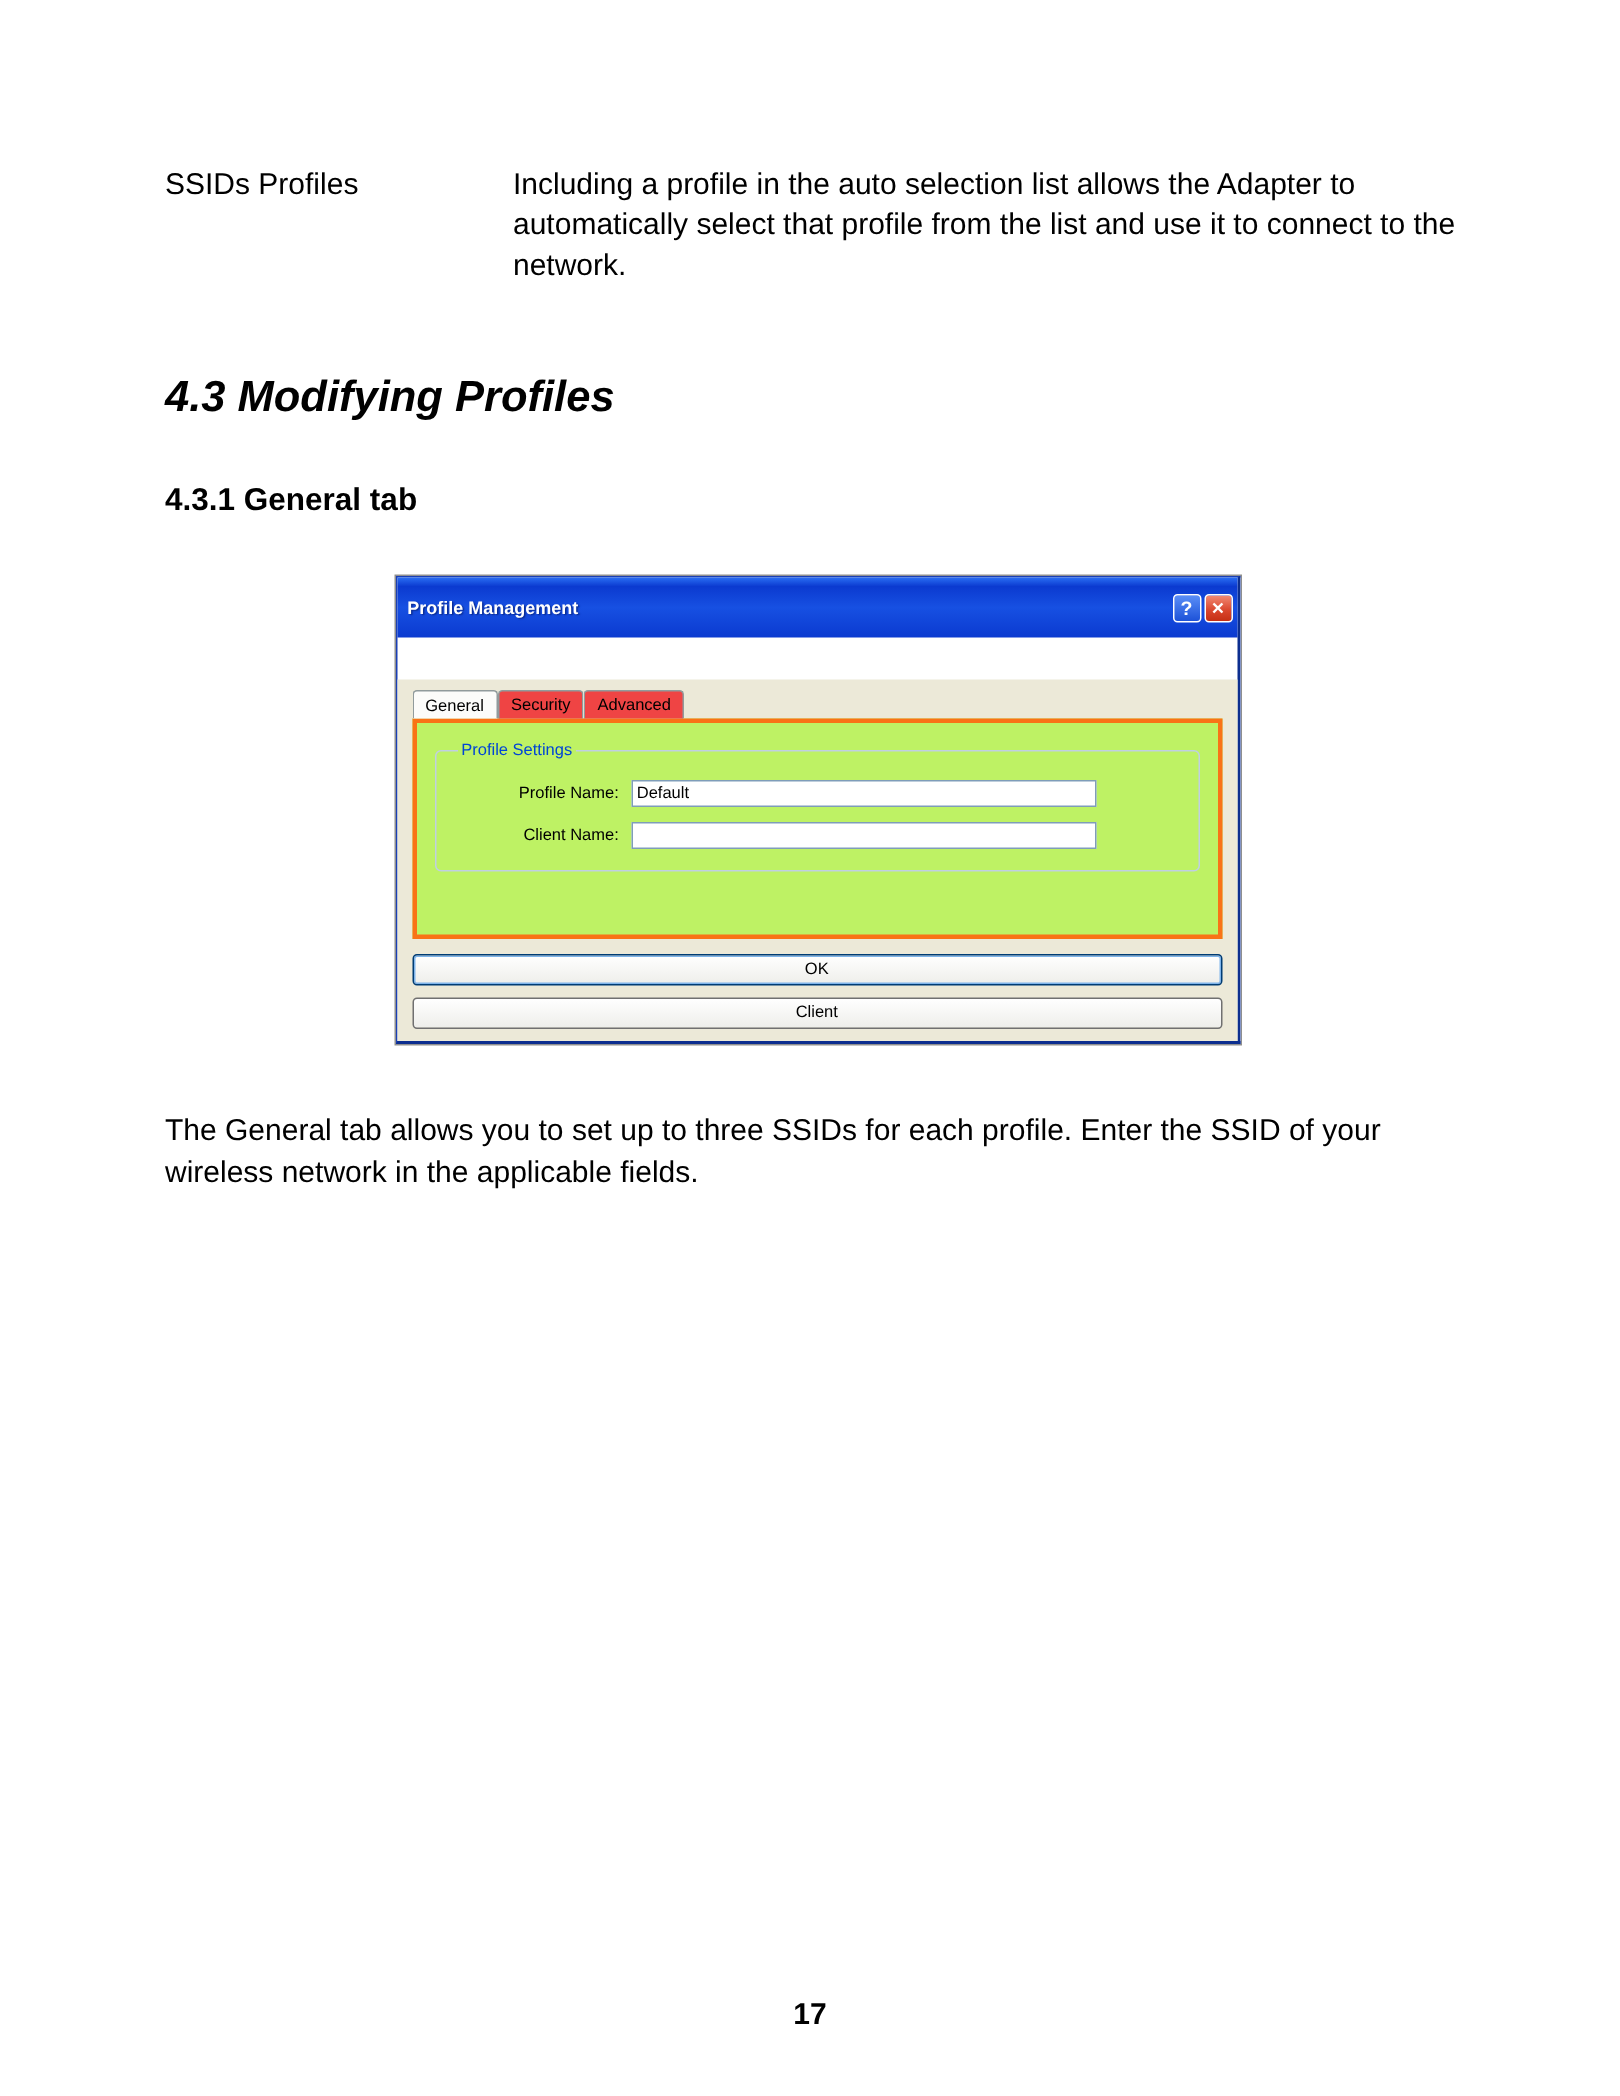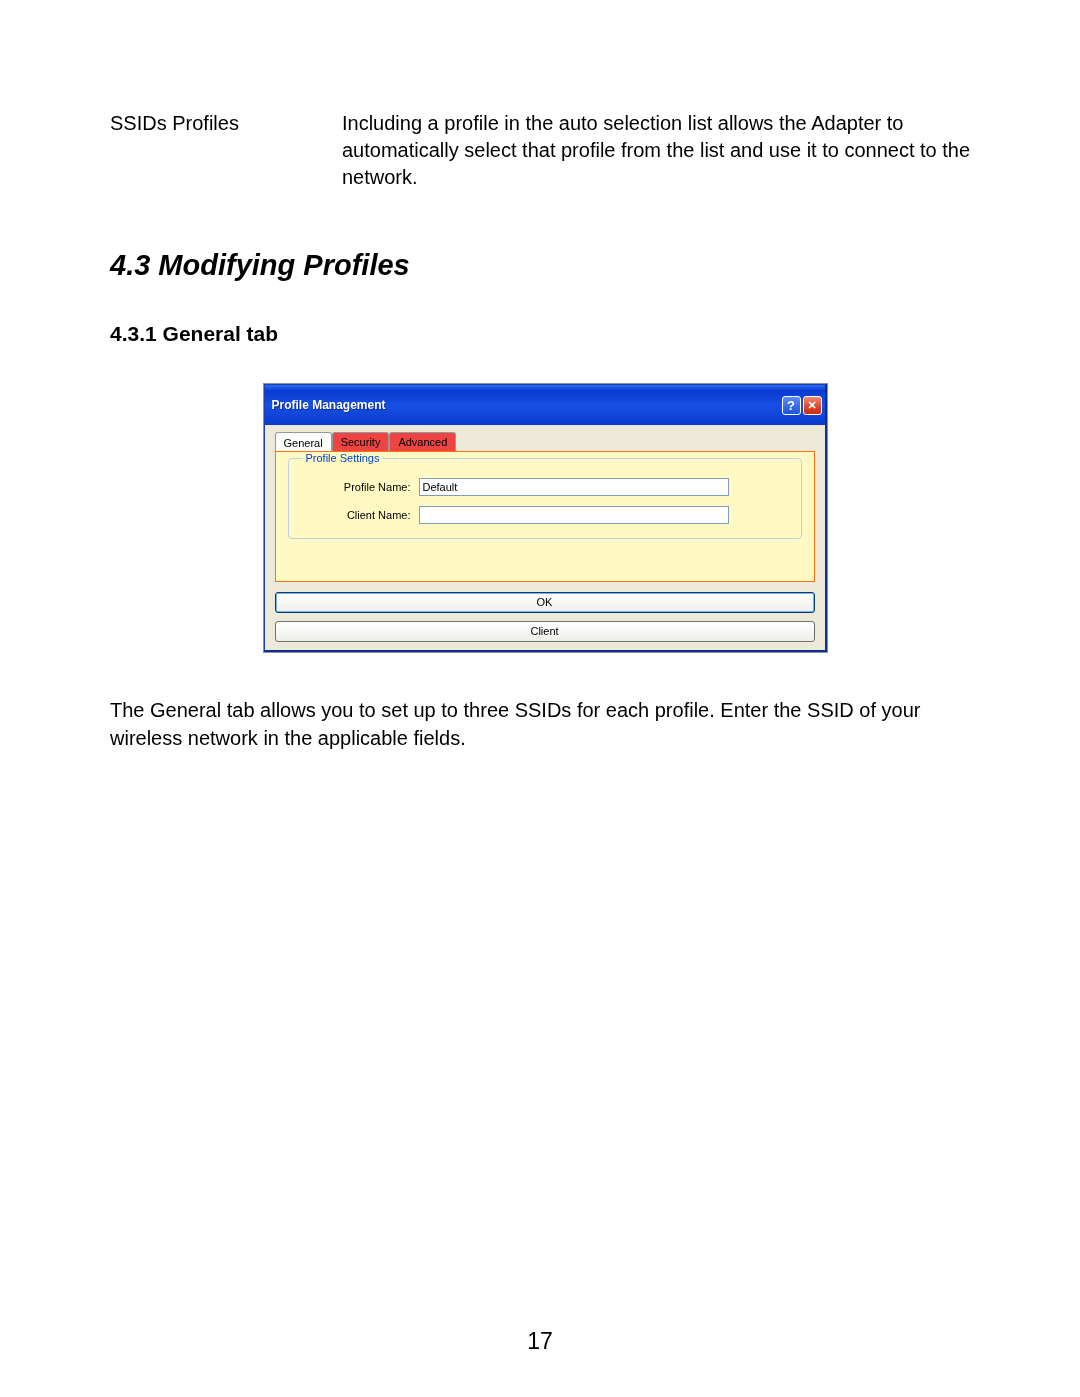--- a/index.html
+++ b/index.html
@@ -94,20 +94,21 @@
     background: linear-gradient(to bottom, #f28a74, #d9442b 60%, #c52f14);
     border: 1px solid #fff;
     color: #fff;
   }
   .dialog-body {
     background: #ece9d8;
     padding: 7px 10px 8px 10px;
     font-family: Tahoma, Arial, sans-serif;
     font-size: 11px;
     color: #000;
+    margin-top: 28px;
   }
   .tabs {
     display: flex;
     position: relative;
     z-index: 2;
   }
   .tab {
     padding: 3px 8px 2px 8px;
     border: 1px solid #919b9c;
     border-bottom: none;
@@ -118,23 +119,23 @@
     top: 0;
     color: #000;
   }
   .tab.active {
     background: #fcfcfa;
     top: 0;
     padding-top: 4px;
     z-index: 3;
   }
   .tab-panel {
-    border: 1px solid #f97316;
-    background: #fef9c3;
-    padding: 0 12px 28px 12px;
+    border: 3px solid #f97316;
+    background: #bef264;
+    padding: 12px 12px 28px 12px;
     position: relative;
     top: 0px;
   }
   fieldset.group {
     border: 1px solid #bfd0e2;
     border-radius: 4px;
     margin: 0 0 14px 0;
     padding: 14px 14px 14px 14px;
   }
   fieldset.group legend {
@@ -196,21 +197,22 @@
   .caption {
     font-size: 20px;
     line-height: 1.4;
   }
   .page-num {
     position: absolute;
     bottom: 42px;
     left: 0;
     width: 100%;
     text-align: center;
-    font-size: 23px;
+    font-size: 20px;
+    font-weight: bold;
   }
 </style>
 </head>
 <body>
 
 <div class="page">
 
   <div class="top-row">
     <div class="top-label">SSIDs Profiles</div>
     <div class="top-desc">Including a profile in the auto selection list allows the Adapter to automatically select that profile from the list and use it to connect to the network.</div>

